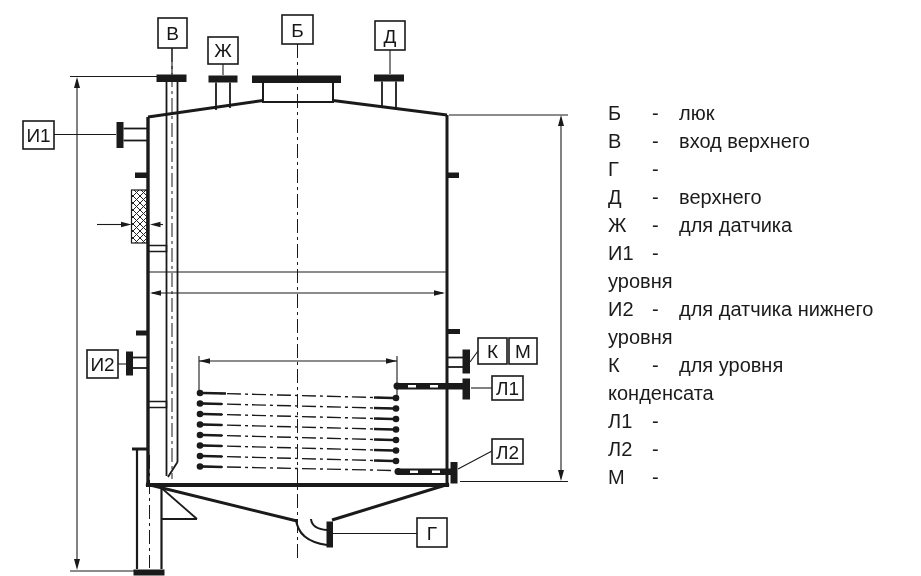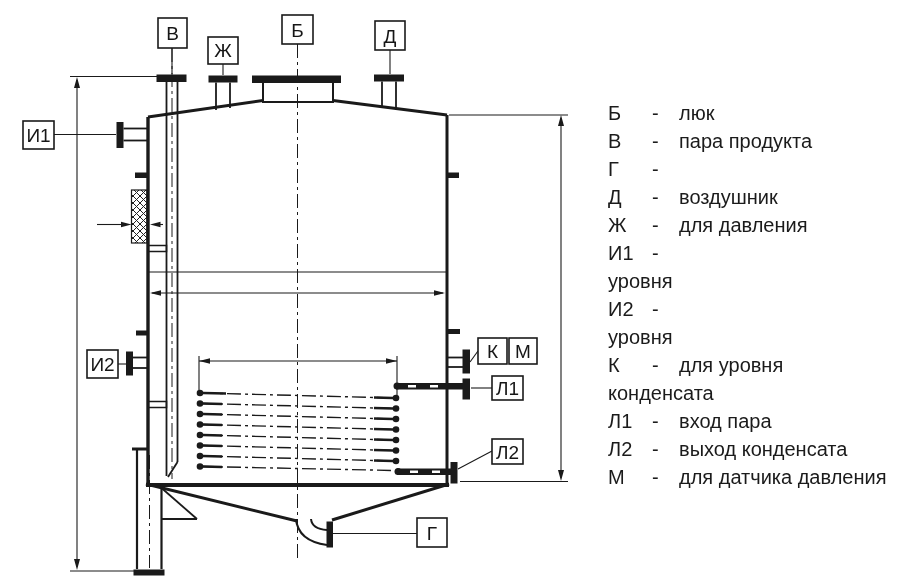--- a/index.html
+++ b/index.html
@@ -285,68 +285,66 @@
 
 <div class="legend">
   <div class="lrow">
     <span class="lcode">Б</span>
         <span class="lsep">-</span>
         <span class="ltext">люк</span>
   </div>
   <div class="lrow">
     <span class="lcode">В</span>
         <span class="lsep">-</span>
-        <span class="ltext">пара продукта</span>
+        <span class="ltext">вход верхнего</span>
   </div>
   <div class="lrow">
     <span class="lcode">Г</span>
         <span class="lsep">-</span>
   </div>
   <div class="lrow">
     <span class="lcode">Д</span>
         <span class="lsep">-</span>
-        <span class="ltext">воздушник</span>
+        <span class="ltext">верхнего</span>
   </div>
   <div class="lrow">
     <span class="lcode">Ж</span>
         <span class="lsep">-</span>
-        <span class="ltext">для давления</span>
+        <span class="ltext">для датчика</span>
   </div>
   <div class="lrow">
     <span class="lcode">И1</span>
         <span class="lsep">-</span>
   </div>
   <div class="lrow">
     <span class="ltext">уровня</span>
   </div>
   <div class="lrow">
     <span class="lcode">И2</span>
         <span class="lsep">-</span>
+        <span class="ltext">для датчика нижнего</span>
   </div>
   <div class="lrow">
     <span class="ltext">уровня</span>
   </div>
   <div class="lrow">
     <span class="lcode">К</span>
         <span class="lsep">-</span>
         <span class="ltext">для уровня</span>
   </div>
   <div class="lrow">
     <span class="ltext">конденсата</span>
   </div>
   <div class="lrow">
     <span class="lcode">Л1</span>
         <span class="lsep">-</span>
-        <span class="ltext">вход пара</span>
   </div>
   <div class="lrow">
     <span class="lcode">Л2</span>
         <span class="lsep">-</span>
-        <span class="ltext">выход конденсата</span>
   </div>
   <div class="lrow">
     <span class="lcode">М</span>
         <span class="lsep">-</span>
-        <span class="ltext">для датчика давления</span>
   </div>
 </div>
 
 </div>
 
 </body></html>

